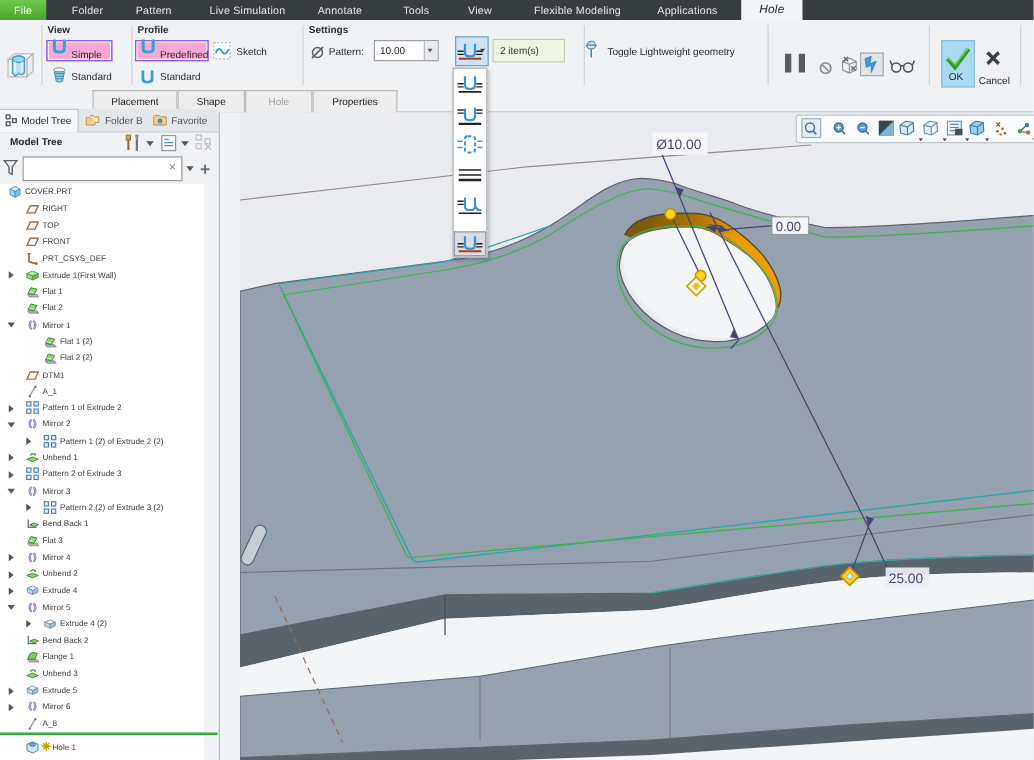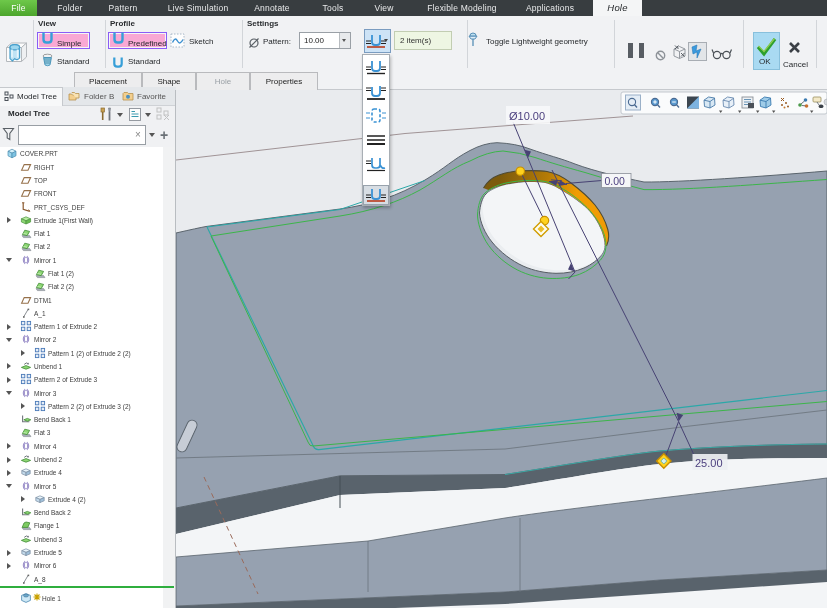--- a/index.html
+++ b/index.html
@@ -518,21 +518,21 @@
           <path d="M1.6,3.4 6,1.6 10.4,3.4 10.4,8.4 6,10.4 1.6,8.4Z" fill="#cfe9f6" stroke="#4a86b0" stroke-width=".8"></path>
           <ellipse cx="6" cy="3.6" rx="2.6" ry="1.4" fill="#6aa8cc" stroke="#3a6e94" stroke-width=".6"></ellipse>
         </svg>
       </i>
       <i class="abs" style="left:32.5px;top:1px"><svg width="8" height="8" viewBox="0 0 8 8">
           <path d="M4,0.5 4,7.5 M0.5,4 7.5,4 M1.5,1.5 6.5,6.5 M6.5,1.5 1.5,6.5" stroke="#c8a000" stroke-width="1.1"></path>
         </svg></i>
       <span style="left:42px">Hole 1</span>
     </div>
 <div class="abs" style="left:175px;top:90px;width:1px;height:518px;background:#b9bdc1"></div>
-<div class="abs" style="left:176px;top:90px;width:558px;height:518px">
+<div class="abs" style="left:192px;top:90px;width:558px;height:518px">
 <svg width="651" height="518" viewBox="176 90 651 518" font-family="Liberation Sans, sans-serif">
 <rect x="176" y="90" width="651" height="518" fill="#e9ebee"></rect>
 <polyline points="176,160 405,133.5 633,116" fill="none" stroke="#97898b" stroke-width="0.9"></polyline>
 <path d="M176,233 Q198,228 206,226.5 L340,209 C372,204.5 398,196 425,180 C446,167.5 452,160 470,150.5 Q484,143 497,142.7 Q516,143.5 530,149 C548,155.5 560,158 575,164 C595,171.5 622,177.5 644,182 C680,182.3 762,176.5 827,171 L827,444 C760,444.5 700,447.5 660,451 C620,455 560,466 505,474.5 L340,475.8 L176,508 Z" fill="#96a1b0" stroke="#5b656d" stroke-width="1"></path>
 <path d="M176,508 L340,475.8 L505,474.5 C560,466 620,455 660,451 C700,447.5 760,444.5 827,444 L827,458 C760,458 700,459.5 660,464 C620,468 560,479.5 505,488 L340,495 L176,534 Z" fill="#59636c"></path>
 <path d="M505,474.5 C560,466 620,455 660,451 C700,447.5 760,444.5 827,444" fill="none" stroke="#39a8a4" stroke-width="1"></path>
 <path d="M176,534 L340,495 L505,488 C560,479.5 620,468 660,464 C700,459.5 760,458 827,458 L827,608 L176,608 Z" fill="#f3f5f7"></path>
 <path d="M176,557 L368,541 L505,518 C570,508 690,495 827,478 L827,570 L660,580 L505,592 L176,606 Z" fill="#96a1b0" stroke="#5b656d" stroke-width="0.8"></path>
 <path d="M176,606 L505,592 L660,580 L827,570 L827,582 L505,604 L176,616 Z" fill="#59636c"></path>
 <line x1="368" y1="541" x2="368" y2="592" stroke="#6b747e" stroke-width="0.8"></line>

